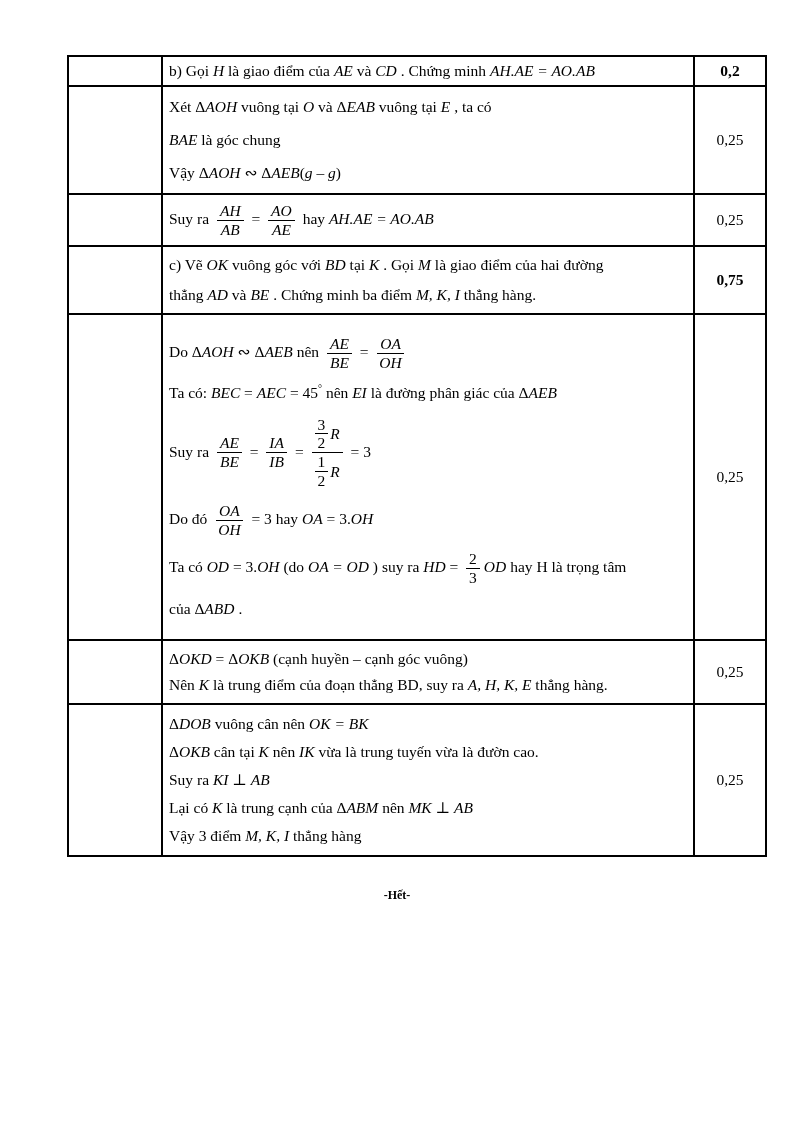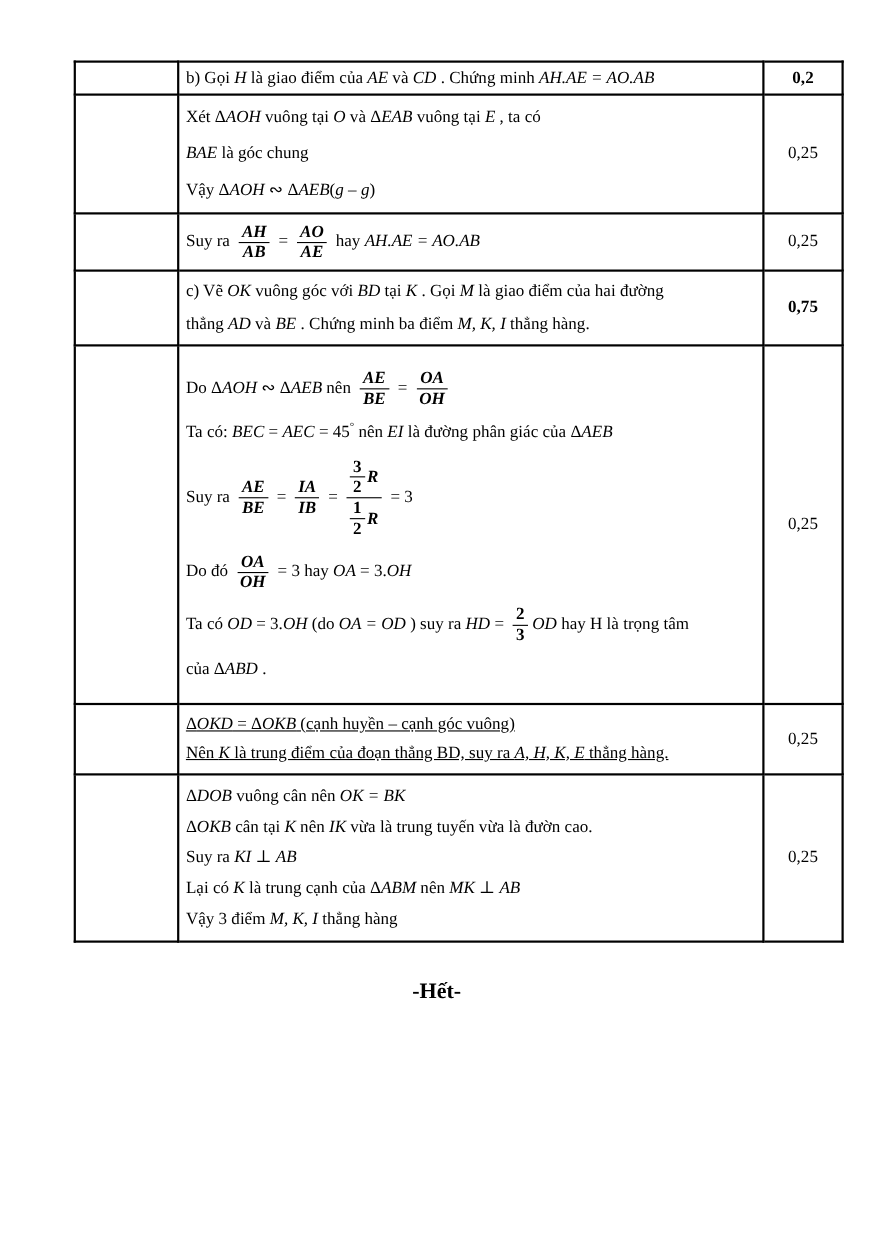--- a/index.html
+++ b/index.html
@@ -20,45 +20,45 @@
   }
   td.c-label{width:80px;}
   td.c-content{width:518px;padding-left:9px;padding-right:6px;}
   td.c-score{width:58px;text-align:center;padding:1px 2px;}
   td.c-score.bold{font-weight:bold;}
   .line{display:block;}
   .m{font-style:italic;}
   sup{font-size:10px;line-height:0;}
   .frac{
     display:inline-flex;flex-direction:column;align-items:center;
-    vertical-align:middle;margin:0 4px;line-height:1.15;text-align:left;font-weight:bold;
+    vertical-align:middle;margin:0 4px;line-height:1.15;text-align:left;
   }
   .frac .num{border-bottom:1.4px solid #000;padding:0 3px;display:inline-flex;align-items:center;}
   .frac .den{padding:0 3px;display:inline-flex;align-items:center;}
   .frac .frac{margin:0 2px 0 0;}
   
   tr:nth-child(1) td{height:26px;}
   tr:nth-child(2) td{height:104px;margin-top:20px;}
   tr:nth-child(2) .line{padding:6.5px 0;}
   tr:nth-child(3) td{height:48px;}
   tr:nth-child(4) td{height:64px;margin-left:42px;}
   tr:nth-child(4) .line{padding:5px 0;}
   tr:nth-child(5) td{height:322px;}
   tr:nth-child(5) .line{padding:6px 0;}
   tr:nth-child(6) td{height:60px;}
-  tr:nth-child(6) .line{padding:3px 0;text-decoration:underline;}
+  tr:nth-child(6) .line{padding:3px 0;}
   tr:nth-child(7) td{height:148px;border-radius:12px;}
   tr:nth-child(7) .line{padding:4px 0;}
   .note{
     position:absolute;left:71px;top:860px;
     font-weight:bold;font-size:16px;
   }
   .end-marker{
     position:absolute;left:0;top:888px;width:794px;
-    text-align:center;font-weight:bold;font-size:20px;
+    text-align:center;font-weight:bold;font-size:12px;
   }
 </style>
 </head>
 <body>
 
 <div class="page">
   <table class="score-table">
     <tbody>
         <tr>
           <td class="c-label"></td>

